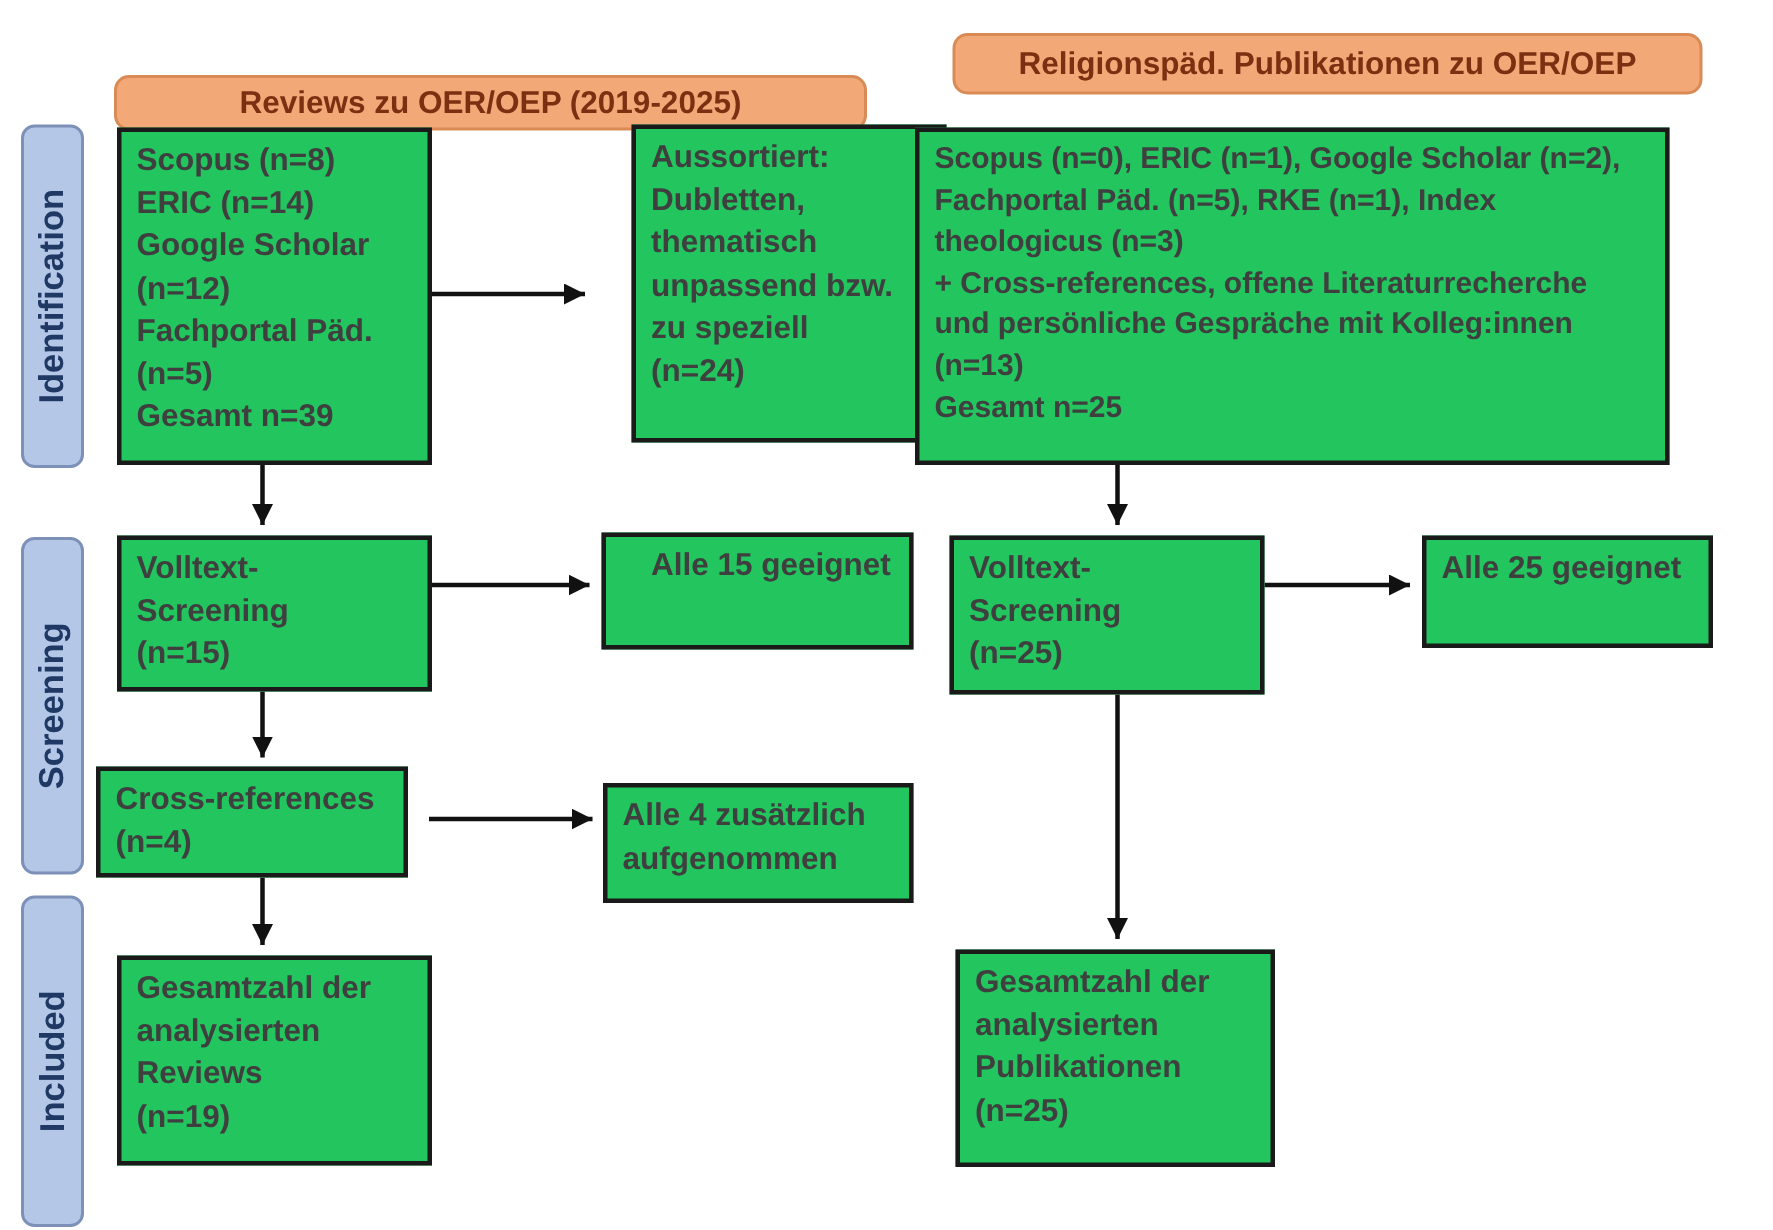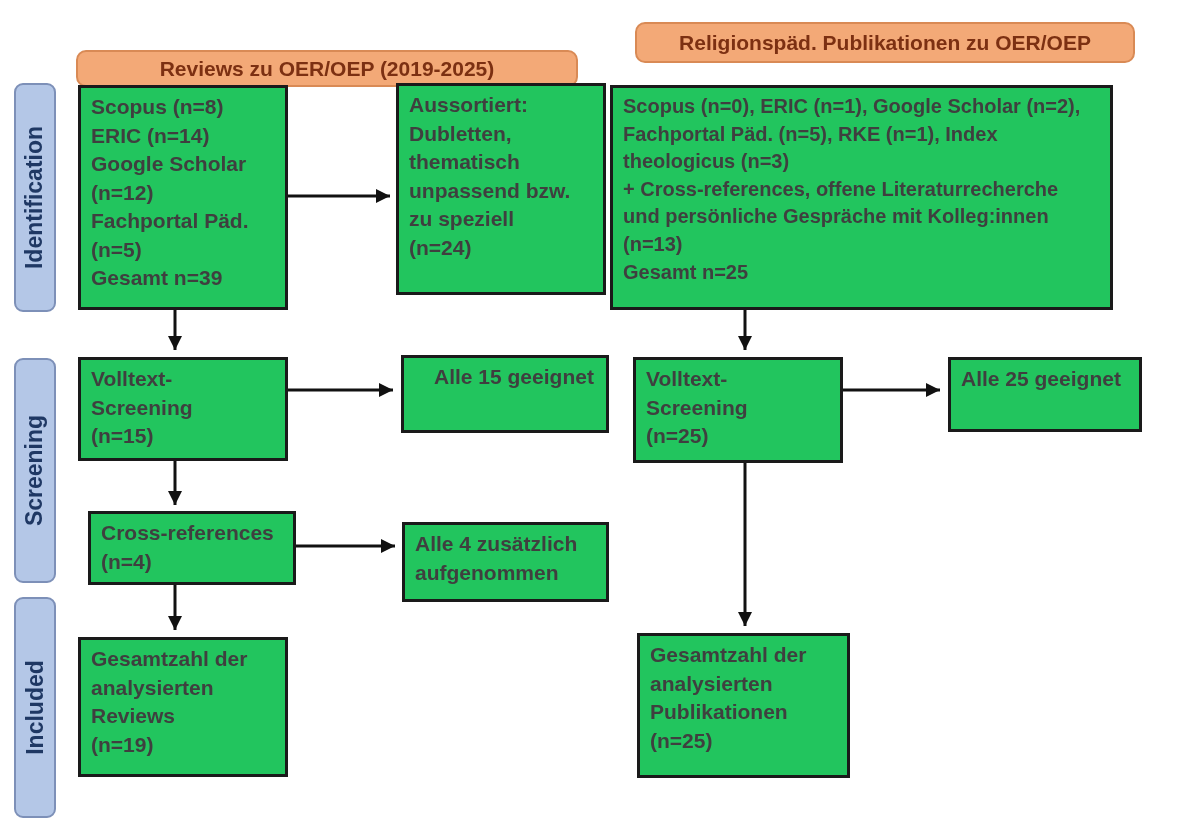--- a/index.html
+++ b/index.html
@@ -88,31 +88,31 @@
     <span>Included</span>
   </div>
 
   <div class="box" style="left:78px;top:85px;width:210px;height:225px;">Scopus (n=8)
 ERIC (n=14)
 Google Scholar
 (n=12)
 Fachportal Päd.
 (n=5)
 Gesamt n=39</div>
-  <div class="box" style="left:396px;top:83px;width:210px;height:212px;">Aussortiert:
+  <div class="box" style="left:421px;top:83px;width:210px;height:212px;">Aussortiert:
 Dubletten,
 thematisch
 unpassend bzw.
 zu speziell
 (n=24)</div>
   <div class="box" style="left:78px;top:357px;width:210px;height:104px;">Volltext-
 Screening
 (n=15)</div>
   <div class="box" style="left:401px;top:355px;width:208px;height:78px;padding-left:30px;">Alle 15 geeignet</div>
-  <div class="box" style="left:88px;top:511px;width:208px;height:74px;">Cross-references
+  <div class="box" style="left:64px;top:511px;width:208px;height:74px;">Cross-references
 (n=4)</div>
   <div class="box" style="left:402px;top:522px;width:207px;height:80px;">Alle 4 zusätzlich
 aufgenommen</div>
   <div class="box" style="left:78px;top:637px;width:210px;height:140px;">Gesamtzahl der
 analysierten
 Reviews
 (n=19)</div>
 
   <div class="box small" style="left:610px;top:85px;width:503px;height:225px;">Scopus (n=0), ERIC (n=1), Google Scholar (n=2),
 Fachportal Päd. (n=5), RKE (n=1), Index

